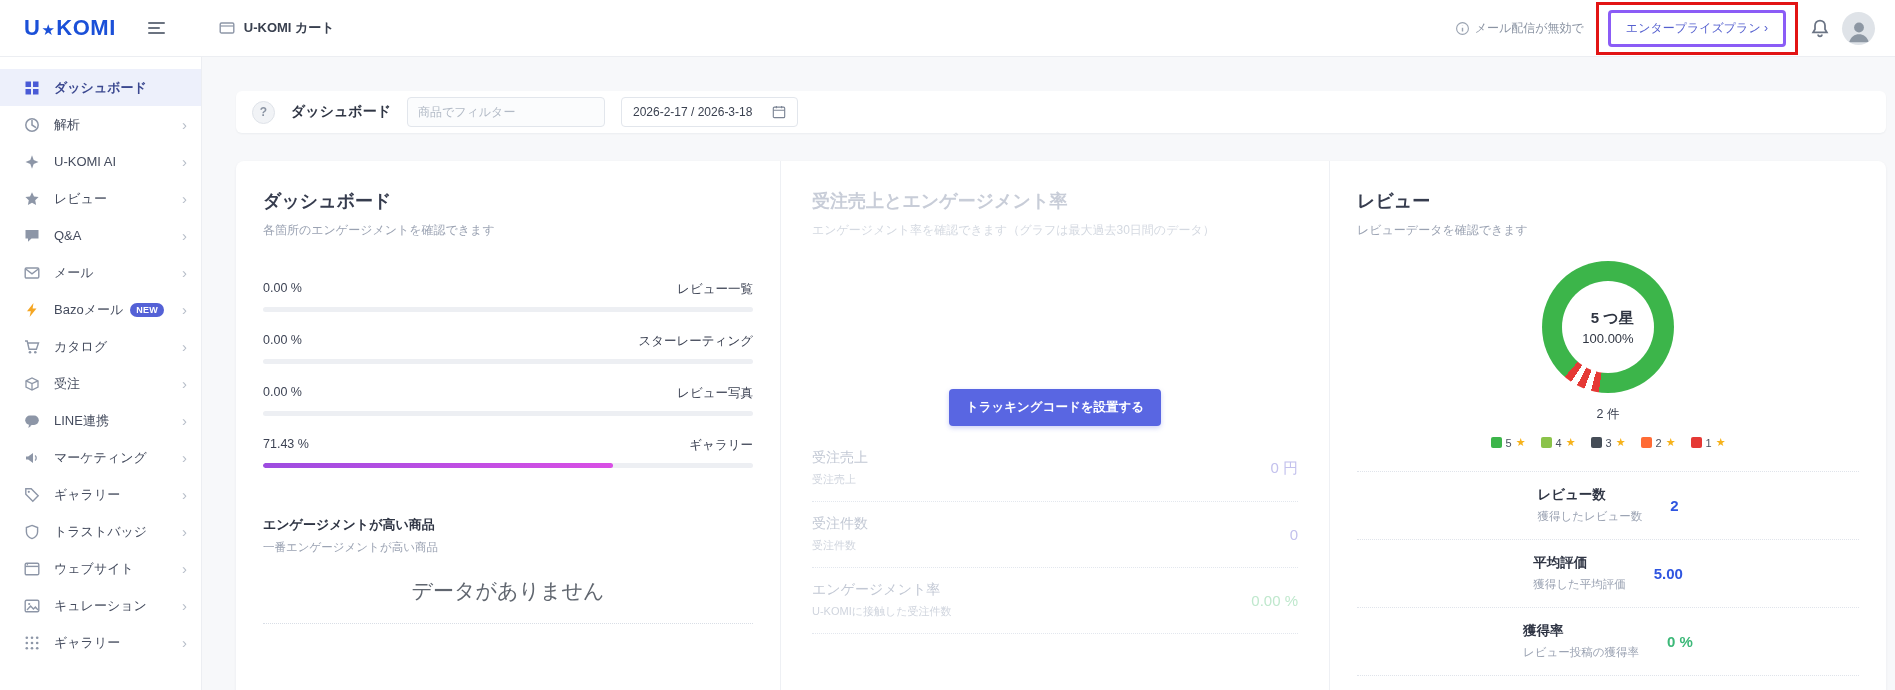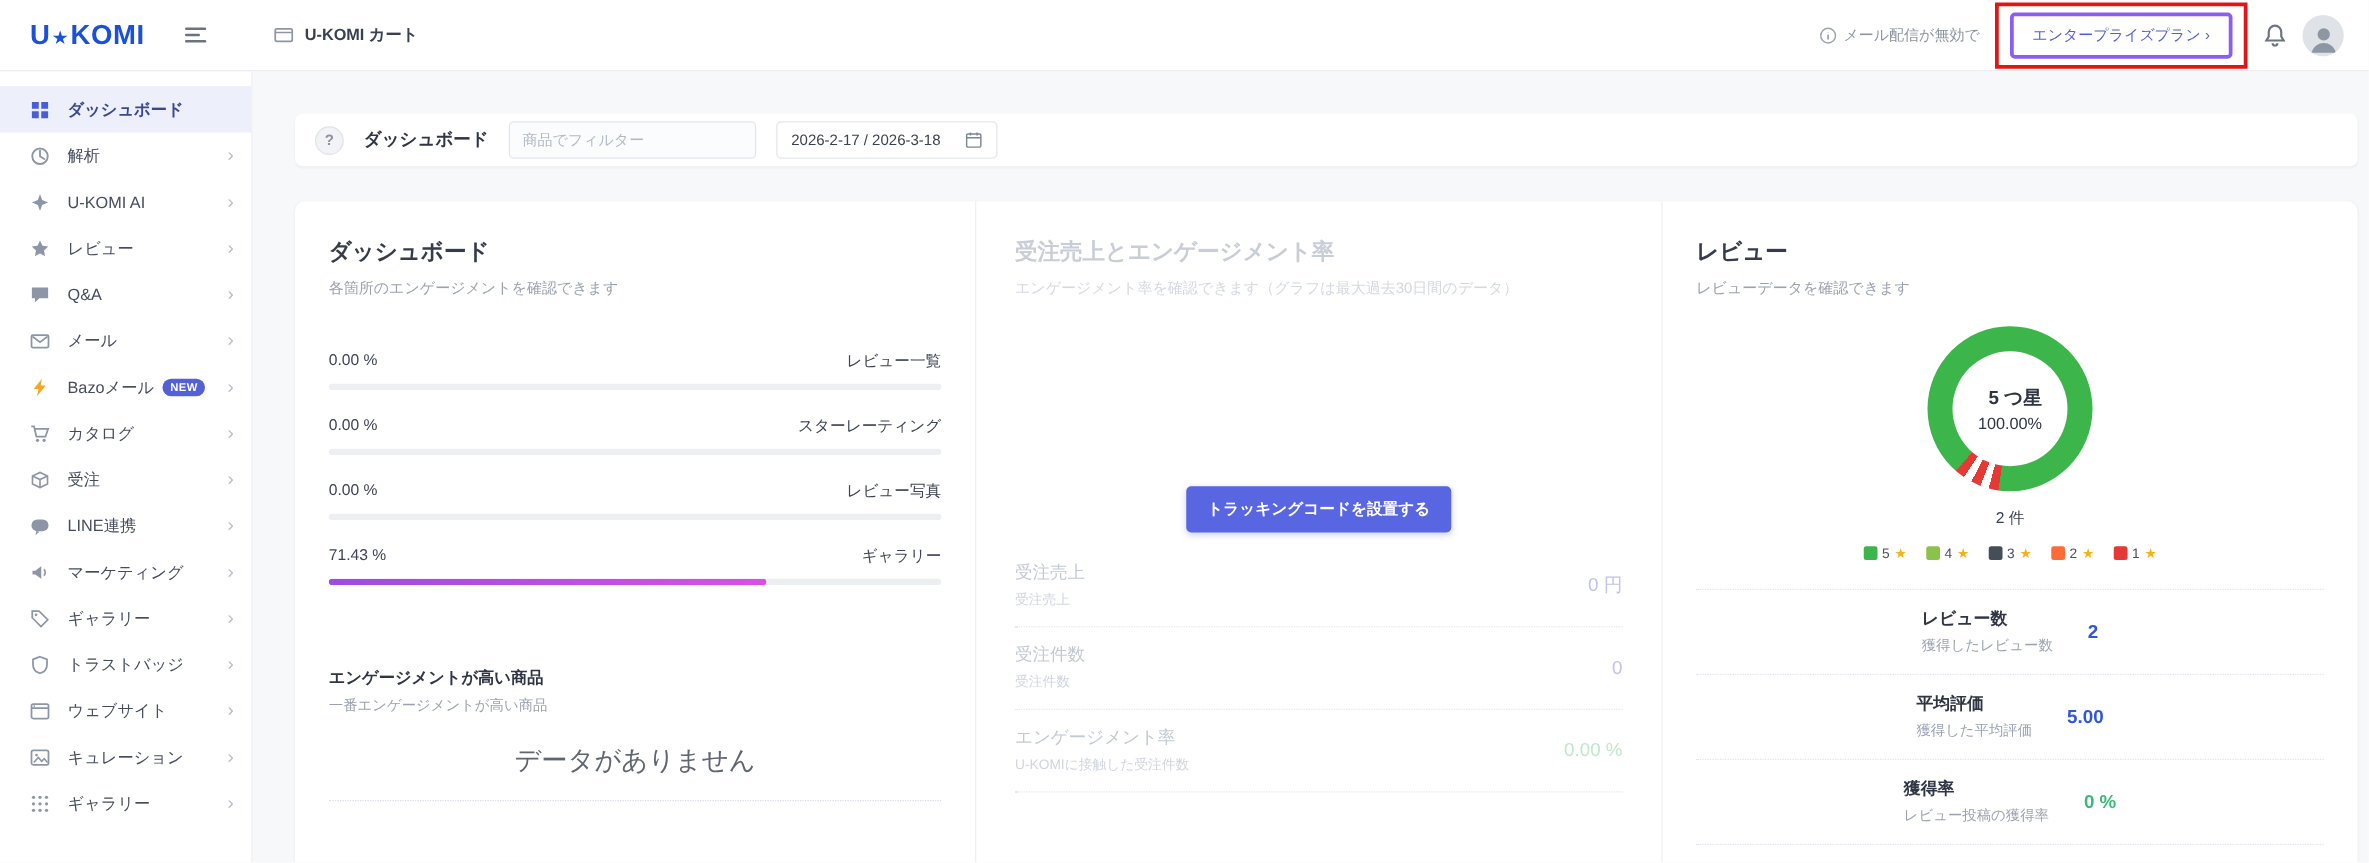--- a/index.html
+++ b/index.html
@@ -65,21 +65,21 @@
   .panel-sub { margin-top:9px; font-size:12px; color:#9aa2b2; }
   .col2 .panel-title { color:#c8cdd8; }
   .col2 .panel-sub { color:#d4d9e1; }
 
   
   .eng-rows { margin-top:42px; }
   .eng-row { margin-bottom:21px; }
   .eng-line { display:flex; justify-content:space-between; font-size:12.5px; color:#3d4354; margin-bottom:9px; }
   .eng-track { height:5px; background:#edeff3; border-radius:3px; overflow:hidden; }
   .eng-fill { height:100%; border-radius:3px; background:linear-gradient(90deg,#9d4ce0,#d94fe5); width:0; }
-  .top-product { margin-top:65px; }
+  .top-product { margin-top:48px; }
   .tp-title { font-size:13px; font-weight:bold; color:#2f3544; }
   .tp-sub { margin-top:6px; font-size:11.5px; color:#9aa2b2; }
   .empty-text { margin-top:22px; text-align:center; font-size:21px; color:#60666f;
                 padding-bottom:18px; border-bottom:1px dotted #d9dee6; }
 
   
   .tracking-wrap { margin-top:150px; text-align:center; }
   .tracking-btn { background:#5966e2; color:#fff; border:none; border-radius:4px; font-size:12.5px;
                   font-weight:bold; padding:10px 17px; cursor:pointer; font-family:inherit;
                   box-shadow:0 2px 5px rgba(89,102,226,.3); }

